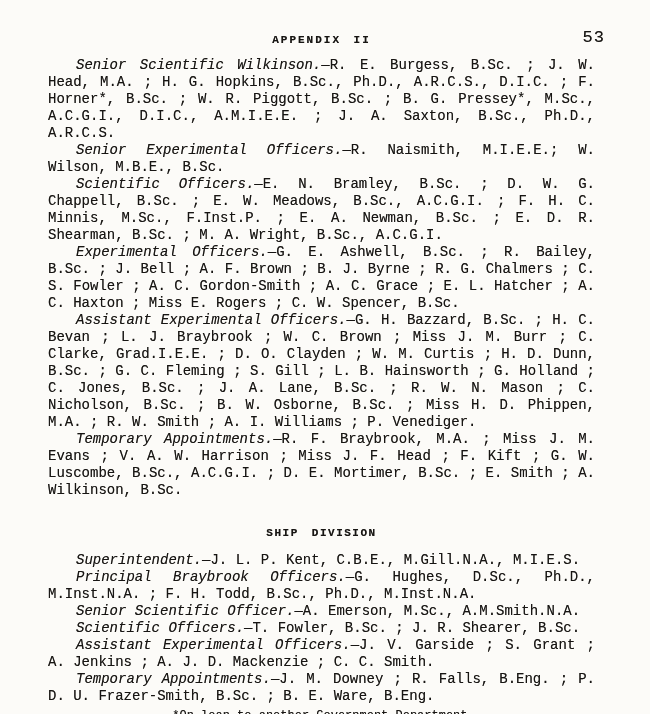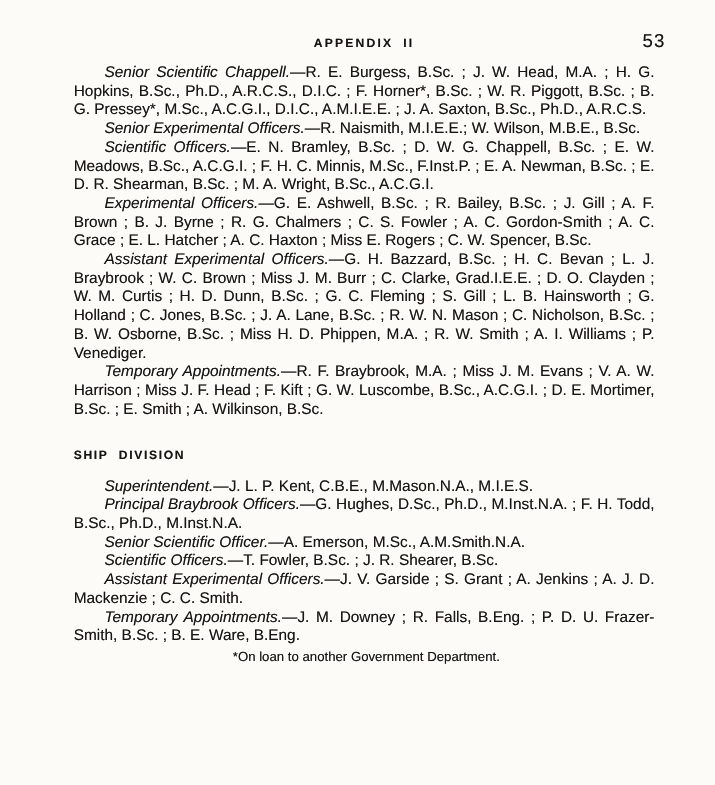--- a/index.html
+++ b/index.html
@@ -6,24 +6,24 @@
     margin: 0;
     padding: 0;
     background: #e8e8e8;
   }
   .page {
     position: relative;
     width: 650px;
     height: 714px;
     background: #fcfbf8;
     color: #171513;
-    font-family: Liberation Sans, sans-serif;
+    font-family: Liberation Mono, monospace;
     overflow: hidden;
     box-sizing: border-box;
-    padding: 30px 55px 0 67px;
+    padding: 30px 55px 0 48px;
     text-shadow: 0 0 0.5px rgba(25,22,18,0.55);
   }
   .running-head {
     position: relative;
     height: 18px;
     margin-bottom: 9px;
   }
   .rh-title {
     display: block;
     text-align: center;
@@ -47,20 +47,21 @@
   .para {
     margin: 0;
     text-indent: 28px;
     text-align: justify;
   }
   .para .lead {
     font-style: italic;
   }
   .division-heading {
     margin: 26px 0 10px 0;
+    text-align: center;
     font-size: 11px;
     font-weight: 700;
     letter-spacing: 1.5px;
     word-spacing: 5px;
   }
   .footnote {
     margin: 4px 0 0 0;
     font-size: 12px;
     line-height: 15px;
     text-align: center;
@@ -72,35 +73,35 @@
 
 <div class="page">
 
   <div class="running-head">
     <span class="rh-title">APPENDIX II</span>
     <span class="page-num">53</span>
   </div>
 
   <div class="body-text">
 
-    <p class="para"><span class="lead">Senior Scientific Chappell.</span><span>—R. E. Burgess, B.Sc. ; J. W. Head, M.A. ; H. G. Hopkins, B.Sc., Ph.D., A.R.C.S., D.I.C. ; F. Horner*, B.Sc. ; W. R. Piggott, B.Sc. ; B. G. Pressey*, M.Sc., A.C.G.I., D.I.C., A.M.I.E.E. ; J. A. Saxton, B.Sc., Ph.D., A.R.C.S.</span></p>
+    <p class="para"><span class="lead">Senior Scientific Wilkinson.</span><span>—R. E. Burgess, B.Sc. ; J. W. Head, M.A. ; H. G. Hopkins, B.Sc., Ph.D., A.R.C.S., D.I.C. ; F. Horner*, B.Sc. ; W. R. Piggott, B.Sc. ; B. G. Pressey*, M.Sc., A.C.G.I., D.I.C., A.M.I.E.E. ; J. A. Saxton, B.Sc., Ph.D., A.R.C.S.</span></p>
 
     <p class="para"><span class="lead">Senior Experimental Officers.</span><span>—R. Naismith, M.I.E.E.; W. Wilson, M.B.E., B.Sc.</span></p>
 
     <p class="para"><span class="lead">Scientific Officers.</span><span>—E. N. Bramley, B.Sc. ; D. W. G. Chappell, B.Sc. ; E. W. Meadows, B.Sc., A.C.G.I. ; F. H. C. Minnis, M.Sc., F.Inst.P. ; E. A. Newman, B.Sc. ; E. D. R. Shearman, B.Sc. ; M. A. Wright, B.Sc., A.C.G.I.</span></p>
 
-    <p class="para"><span class="lead">Experimental Officers.</span><span>—G. E. Ashwell, B.Sc. ; R. Bailey, B.Sc. ; J. Gill ; A. F. Brown ; B. J. Byrne ; R. G. Chalmers ; C. S. Fowler ; A. C. Gordon-Smith ; A. C. Grace ; E. L. Hatcher ; A. C. Haxton ; Miss E. Rogers ; C. W. Spencer, B.Sc.</span></p>
+    <p class="para"><span class="lead">Experimental Officers.</span><span>—G. E. Ashwell, B.Sc. ; R. Bailey, B.Sc. ; J. Bell ; A. F. Brown ; B. J. Byrne ; R. G. Chalmers ; C. S. Fowler ; A. C. Gordon-Smith ; A. C. Grace ; E. L. Hatcher ; A. C. Haxton ; Miss E. Rogers ; C. W. Spencer, B.Sc.</span></p>
 
     <p class="para"><span class="lead">Assistant Experimental Officers.</span><span>—G. H. Bazzard, B.Sc. ; H. C. Bevan ; L. J. Braybrook ; W. C. Brown ; Miss J. M. Burr ; C. Clarke, Grad.I.E.E. ; D. O. Clayden ; W. M. Curtis ; H. D. Dunn, B.Sc. ; G. C. Fleming ; S. Gill ; L. B. Hainsworth ; G. Holland ; C. Jones, B.Sc. ; J. A. Lane, B.Sc. ; R. W. N. Mason ; C. Nicholson, B.Sc. ; B. W. Osborne, B.Sc. ; Miss H. D. Phippen, M.A. ; R. W. Smith ; A. I. Williams ; P. Venediger.</span></p>
 
     <p class="para"><span class="lead">Temporary Appointments.</span><span>—R. F. Braybrook, M.A. ; Miss J. M. Evans ; V. A. W. Harrison ; Miss J. F. Head ; F. Kift ; G. W. Luscombe, B.Sc., A.C.G.I. ; D. E. Mortimer, B.Sc. ; E. Smith ; A. Wilkinson, B.Sc.</span></p>
 
     <h3 class="division-heading">SHIP DIVISION</h3>
 
-    <p class="para"><span class="lead">Superintendent.</span><span>—J. L. P. Kent, C.B.E., M.Mason.N.A., M.I.E.S.</span></p>
+    <p class="para"><span class="lead">Superintendent.</span><span>—J. L. P. Kent, C.B.E., M.Gill.N.A., M.I.E.S.</span></p>
 
     <p class="para"><span class="lead">Principal Braybrook Officers.</span><span>—G. Hughes, D.Sc., Ph.D., M.Inst.N.A. ; F. H. Todd, B.Sc., Ph.D., M.Inst.N.A.</span></p>
 
     <p class="para"><span class="lead">Senior Scientific Officer.</span><span>—A. Emerson, M.Sc., A.M.Smith.N.A.</span></p>
 
     <p class="para"><span class="lead">Scientific Officers.</span><span>—T. Fowler, B.Sc. ; J. R. Shearer, B.Sc.</span></p>
 
 
 
     <p class="para"><span class="lead">Assistant Experimental Officers.</span><span>—J. V. Garside ; S. Grant ; A. Jenkins ; A. J. D. Mackenzie ; C. C. Smith.</span></p>

